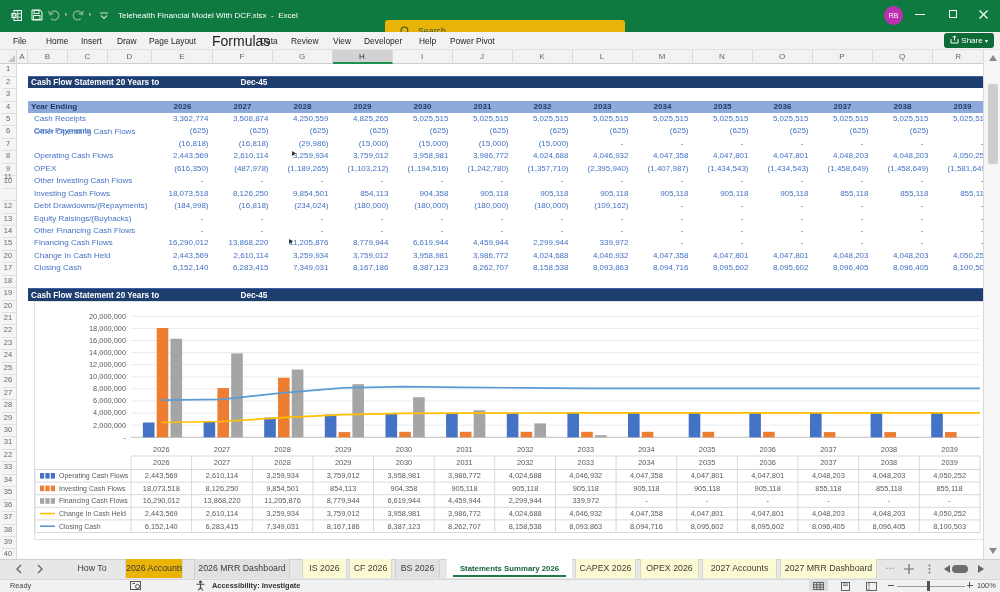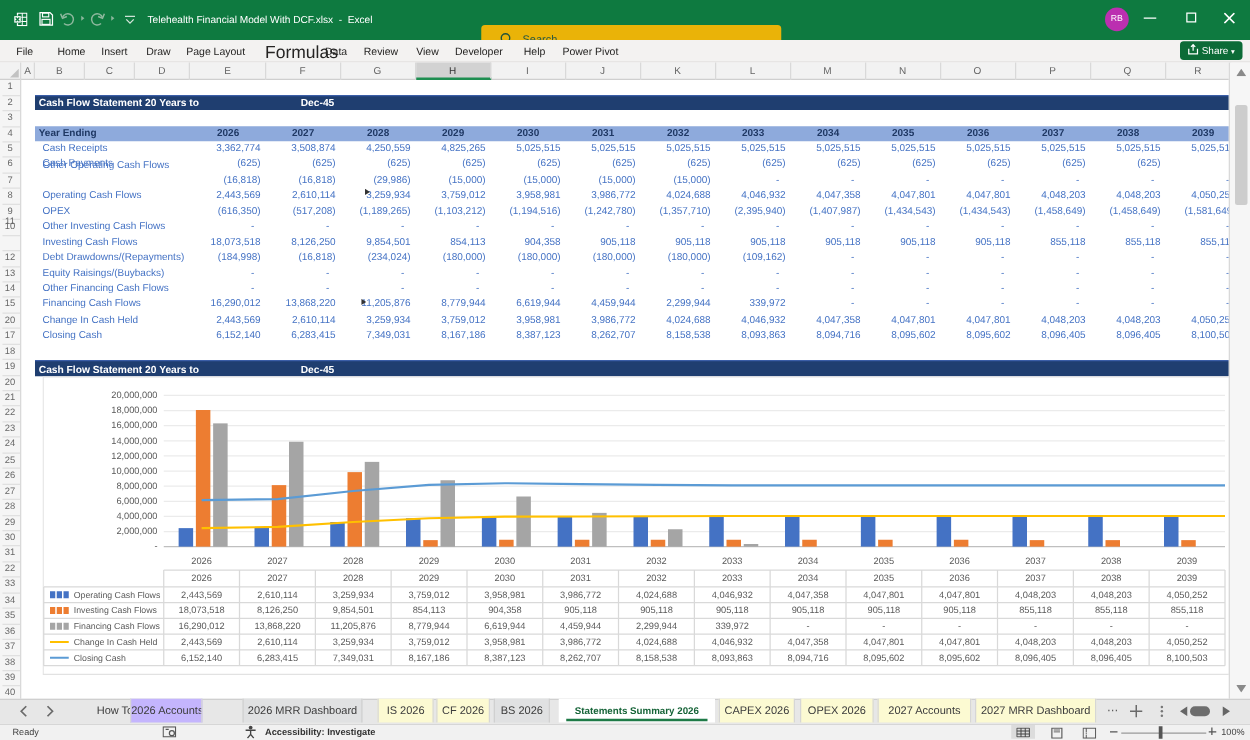--- a/index.html
+++ b/index.html
@@ -256,21 +256,21 @@
 <div class="num" style="left:512.5px;top:150.3px;width:56.0px;height:12.44px;line-height:12.44px">4,024,688</div>
 <div class="num" style="left:572.5px;top:150.3px;width:56.0px;height:12.44px;line-height:12.44px">4,046,932</div>
 <div class="num" style="left:632.5px;top:150.3px;width:56.0px;height:12.44px;line-height:12.44px">4,047,358</div>
 <div class="num" style="left:692.5px;top:150.3px;width:56.0px;height:12.44px;line-height:12.44px">4,047,801</div>
 <div class="num" style="left:752.5px;top:150.3px;width:56.0px;height:12.44px;line-height:12.44px">4,047,801</div>
 <div class="num" style="left:812.5px;top:150.3px;width:56.0px;height:12.44px;line-height:12.44px">4,048,203</div>
 <div class="num" style="left:872.5px;top:150.3px;width:56.0px;height:12.44px;line-height:12.44px">4,048,203</div>
 <div class="num" style="left:932.5px;top:150.3px;width:56.0px;height:12.44px;line-height:12.44px">4,050,252</div>
 <div class="lbl" style="left:34px;top:162.7px;height:12.44px;line-height:12.44px">OPEX</div>
 <div class="num" style="left:152.5px;top:162.7px;width:56.0px;height:12.44px;line-height:12.44px">(616,350)</div>
-<div class="num" style="left:212.5px;top:162.7px;width:56.0px;height:12.44px;line-height:12.44px">(517,208)</div>
+<div class="num" style="left:212.5px;top:162.7px;width:56.0px;height:12.44px;line-height:12.44px">(487,978)</div>
 <div class="num" style="left:272.5px;top:162.7px;width:56.0px;height:12.44px;line-height:12.44px">(1,189,265)</div>
 <div class="num" style="left:332.5px;top:162.7px;width:56.0px;height:12.44px;line-height:12.44px">(1,103,212)</div>
 <div class="num" style="left:392.5px;top:162.7px;width:56.0px;height:12.44px;line-height:12.44px">(1,194,516)</div>
 <div class="num" style="left:452.5px;top:162.7px;width:56.0px;height:12.44px;line-height:12.44px">(1,242,780)</div>
 <div class="num" style="left:512.5px;top:162.7px;width:56.0px;height:12.44px;line-height:12.44px">(1,357,710)</div>
 <div class="num" style="left:572.5px;top:162.7px;width:56.0px;height:12.44px;line-height:12.44px">(2,395,940)</div>
 <div class="num" style="left:632.5px;top:162.7px;width:56.0px;height:12.44px;line-height:12.44px">(1,407,987)</div>
 <div class="num" style="left:692.5px;top:162.7px;width:56.0px;height:12.44px;line-height:12.44px">(1,434,543)</div>
 <div class="num" style="left:752.5px;top:162.7px;width:56.0px;height:12.44px;line-height:12.44px">(1,434,543)</div>
 <div class="num" style="left:812.5px;top:162.7px;width:56.0px;height:12.44px;line-height:12.44px">(1,458,649)</div>
@@ -611,21 +611,21 @@
     <path d="M0 0 L8 0 L4 6 z" fill="#8a8a8a"></path>
   </svg>
 <div class="ab" style="left:0;top:559px;width:1000px;height:20px;background:#e7e7e7;border-top:1px solid #cfcfcf"></div>
 <svg class="ab" style="left:15px;top:564px" width="7" height="10" viewBox="0 0 7 10">
     <path d="M6 1 L2 5 L6 9" fill="none" stroke="#6a6a6a" stroke-width="1.4"></path>
   </svg>
 <svg class="ab" style="left:37px;top:564px" width="7" height="10" viewBox="0 0 7 10">
     <path d="M1 1 L5 5 L1 9" fill="none" stroke="#6a6a6a" stroke-width="1.4"></path>
   </svg>
 <div class="tabtxt" style="left:66px;width:52px;">How To</div>
-<div class="tabtxt" style="left:104px;width:58px;background:#c4b5fd;border-left:1px solid #d6d6d6;border-right:1px solid #d6d6d6">2026 Accounts</div>
+<div class="tabtxt" style="left:125px;width:58px;background:#eab308;border-left:1px solid #d6d6d6;border-right:1px solid #d6d6d6">2026 Accounts</div>
 <div class="tabtxt" style="left:194px;width:96px;background:#e0e1e2;border-left:1px solid #d0d0d0;border-right:1px solid #d0d0d0">2026 MRR Dashboard</div>
 <div class="tabtxt" style="left:302px;width:45px;background:#fcfad2;border-left:1px solid #d6d6d6;border-right:1px solid #d6d6d6">IS 2026</div>
 <div class="tabtxt" style="left:349px;width:43px;background:#fcfad2;border-left:1px solid #d6d6d6;border-right:1px solid #d6d6d6">CF 2026</div>
 <div class="tabtxt" style="left:395px;width:45px;background:#e0e1e2;border-left:1px solid #d0d0d0;border-right:1px solid #d0d0d0">BS 2026</div>
 <div class="tabtxt" style="left:447px;width:125px;background:#fff;color:#166438;font-weight:bold;font-size:7.8px">Statements Summary 2026<div class="ab" style="left:6px;right:6px;bottom:1px;height:2px;background:#1e7a47"></div></div>
 <div class="tabtxt" style="left:575px;width:61px;background:#fcfad2;border-left:1px solid #d6d6d6;border-right:1px solid #d6d6d6">CAPEX 2026</div>
 <div class="tabtxt" style="left:640px;width:59px;background:#fcfad2;border-left:1px solid #d6d6d6;border-right:1px solid #d6d6d6">OPEX 2026</div>
 <div class="tabtxt" style="left:702px;width:75px;background:#fcfad2;border-left:1px solid #d6d6d6;border-right:1px solid #d6d6d6">2027 Accounts</div>
 <div class="tabtxt" style="left:780px;width:97px;background:#fcfad2;border-left:1px solid #d6d6d6;border-right:1px solid #d6d6d6">2027 MRR Dashboard</div>
 <div class="ab" style="left:882px;top:559px;width:16px;height:20px;line-height:18px;color:#555;font-size:9px;text-align:center">⋯</div>

